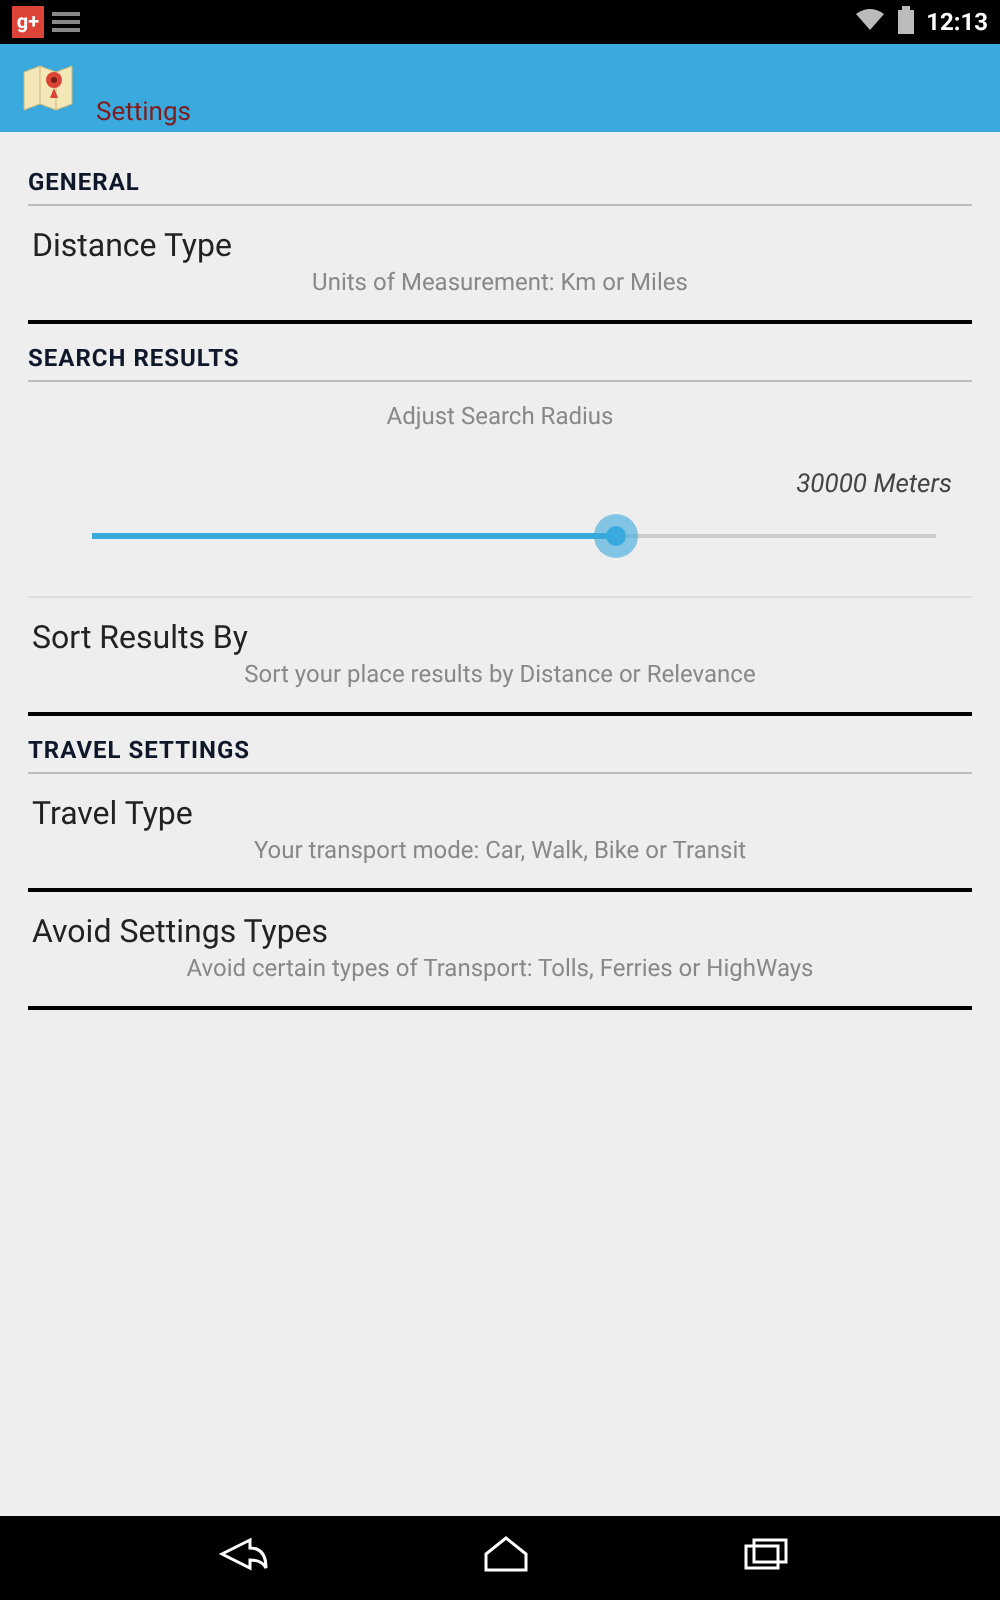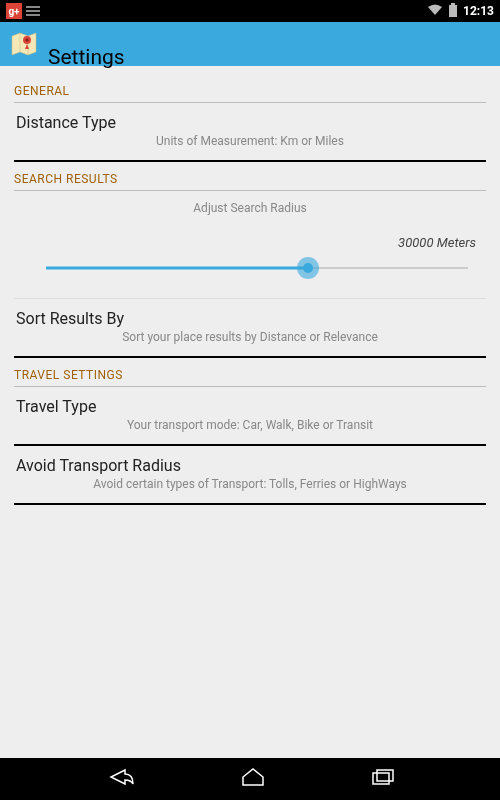--- a/index.html
+++ b/index.html
@@ -32,28 +32,28 @@
   display: flex;
   align-items: center;
   padding: 0 10px;
   gap: 10px;
 }
 .app-icon {
   width: 28px; height: 28px;
   position: relative;
 }
 .app-icon svg { width: 100%; height: 100%; }
-.action-title { color: #000000; font-size: 21px; font-weight: 400; margin-top: 25px; }
+.action-title { color: #7f1d1d; font-size: 13px; font-weight: 400; margin-top: 25px; }
 .content {
   padding: 8px 14px 0 14px;
 }
 .section-header {
   font-size: 12px;
-  font-weight: normal;
-  color: #a16207;
+  font-weight: bold;
+  color: #0f172a;
   letter-spacing: 0.5px;
   margin-top: 10px;
   padding-bottom: 4px;
   border-bottom: 1px solid #bbb;
 }
 .pref-item {
   padding: 10px 2px 12px 2px;
   border-bottom: 2px solid #000000;
 }
 .pref-item.no-border { border-bottom: none; }
@@ -199,21 +199,21 @@
   </div>
 
   <div class="section-header">TRAVEL SETTINGS</div>
 
   <div class="pref-item">
     <div class="pref-title">Travel Type</div>
     <div class="pref-summary">Your transport mode: Car, Walk, Bike or Transit</div>
   </div>
 
   <div class="pref-item">
-    <div class="pref-title">Avoid Transport Radius</div>
+    <div class="pref-title">Avoid Settings Types</div>
     <div class="pref-summary">Avoid certain types of Transport: Tolls, Ferries or HighWays</div>
   </div>
 
 </div>
 
 <div class="nav-bar">
   <div class="nav-btn">
     <svg width="30" height="20" viewBox="0 0 30 20">
         <path d="M20 3 L6 10 L20 17 L20 13 Q26 13 28 17 Q28 7 20 7 Z" fill="none" stroke="#fff" stroke-width="1.5"></path>
       </svg>

